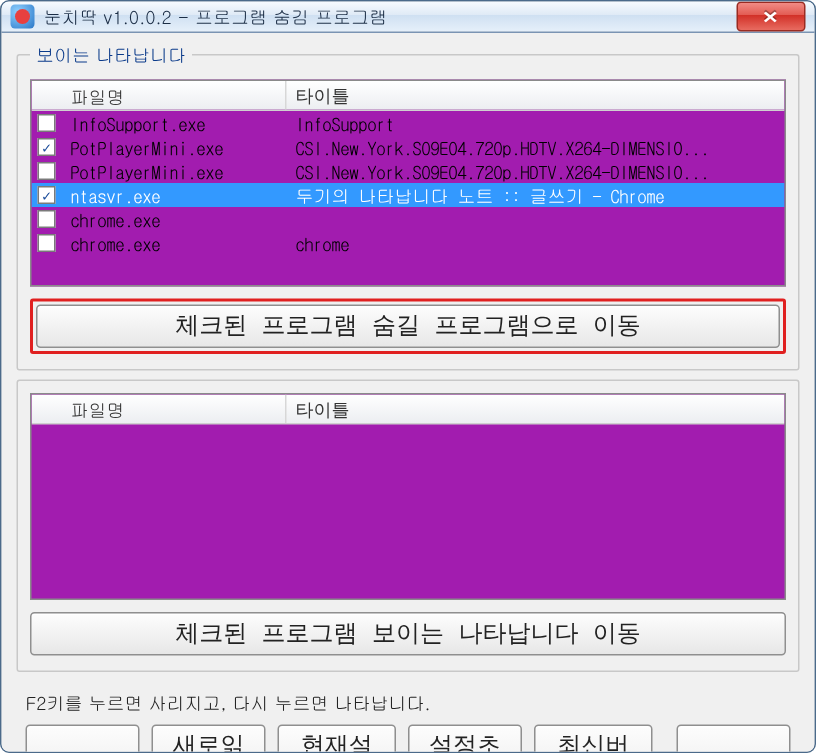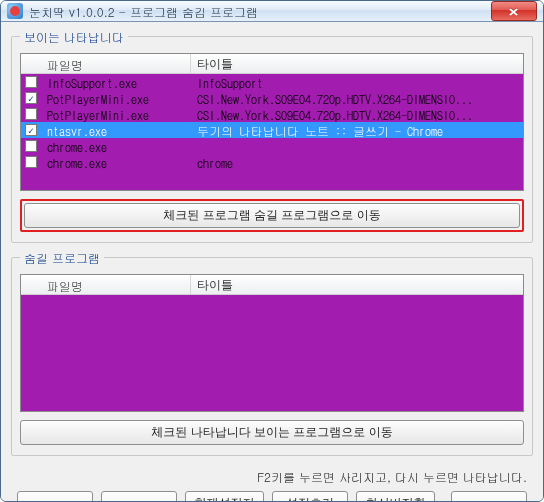--- a/index.html
+++ b/index.html
@@ -128,29 +128,29 @@
     border: 2px solid #e02020;
     padding: 2px;
     border-radius: 2px;
     margin-top: 8px;
   }
   .btn {
     background: linear-gradient(to bottom,#fdfdfd,#e7e7e7);
     border: 1px solid #8f8f8f;
     border-radius: 3px;
     padding: 3px 12px;
-    font-size: 12px;
+    font-size: 16px;
     color: #222;
-    font-family: Liberation Sans, sans-serif;
+    font-family: Liberation Mono, monospace;
     cursor: default;
     box-shadow: 0 1px 0 #fff inset;
   }
   .btn.move { width: 100%; display:block; padding:3px 6px;}
   .bottom-area { padding: 2px 4px 0 4px;}
-  .hint { margin: 4px 2px 6px 2px; color:#222;text-align:right; }
+  .hint { margin: 4px 2px 6px 2px; color:#222; }
   .button-row { display: flex; gap: 8px; justify-content: flex-start; padding: 0 2px;}
   .button-row .btn { min-width: 76px; padding:3px 8px;}
   .button-row .spacer { flex: 1; }
 </style>
 </head>
 <body>
 
 <div class="window">
   <div class="titlebar">
     <div class="app-icon"></div>
@@ -215,33 +215,32 @@
             </div>
           </div>
       </div>
 
       <div class="outline-red">
         <button class="btn move">체크된 프로그램 숨길 프로그램으로 이동</button>
       </div>
     </fieldset>
 
     <fieldset class="groupbox">
-      <legend>숨길 프로그램</legend>
 
       <div class="listview lower">
         <div class="lv-header">
           <div class="lv-h col-chk"></div>
           <div class="lv-h col-file">파일명</div>
           <div class="lv-h col-title">타이틀</div>
         </div>
         <div class="lv-body"></div>
       </div>
 
       <div style="margin-top:8px">
-        <button class="btn move">체크된 나타납니다 보이는 프로그램으로 이동</button>
+        <button class="btn move">체크된 프로그램 보이는 나타납니다 이동</button>
       </div>
     </fieldset>
 
     <div class="bottom-area">
       <div class="hint">F2키를 누르면 사리지고, 다시 누르면 나타납니다.</div>
       <div class="button-row">
         <button class="btn">숨기기</button>
         <button class="btn">새로읽기</button>
         <button class="btn">현재설정저장</button>
         <button class="btn">설정초기화</button>

